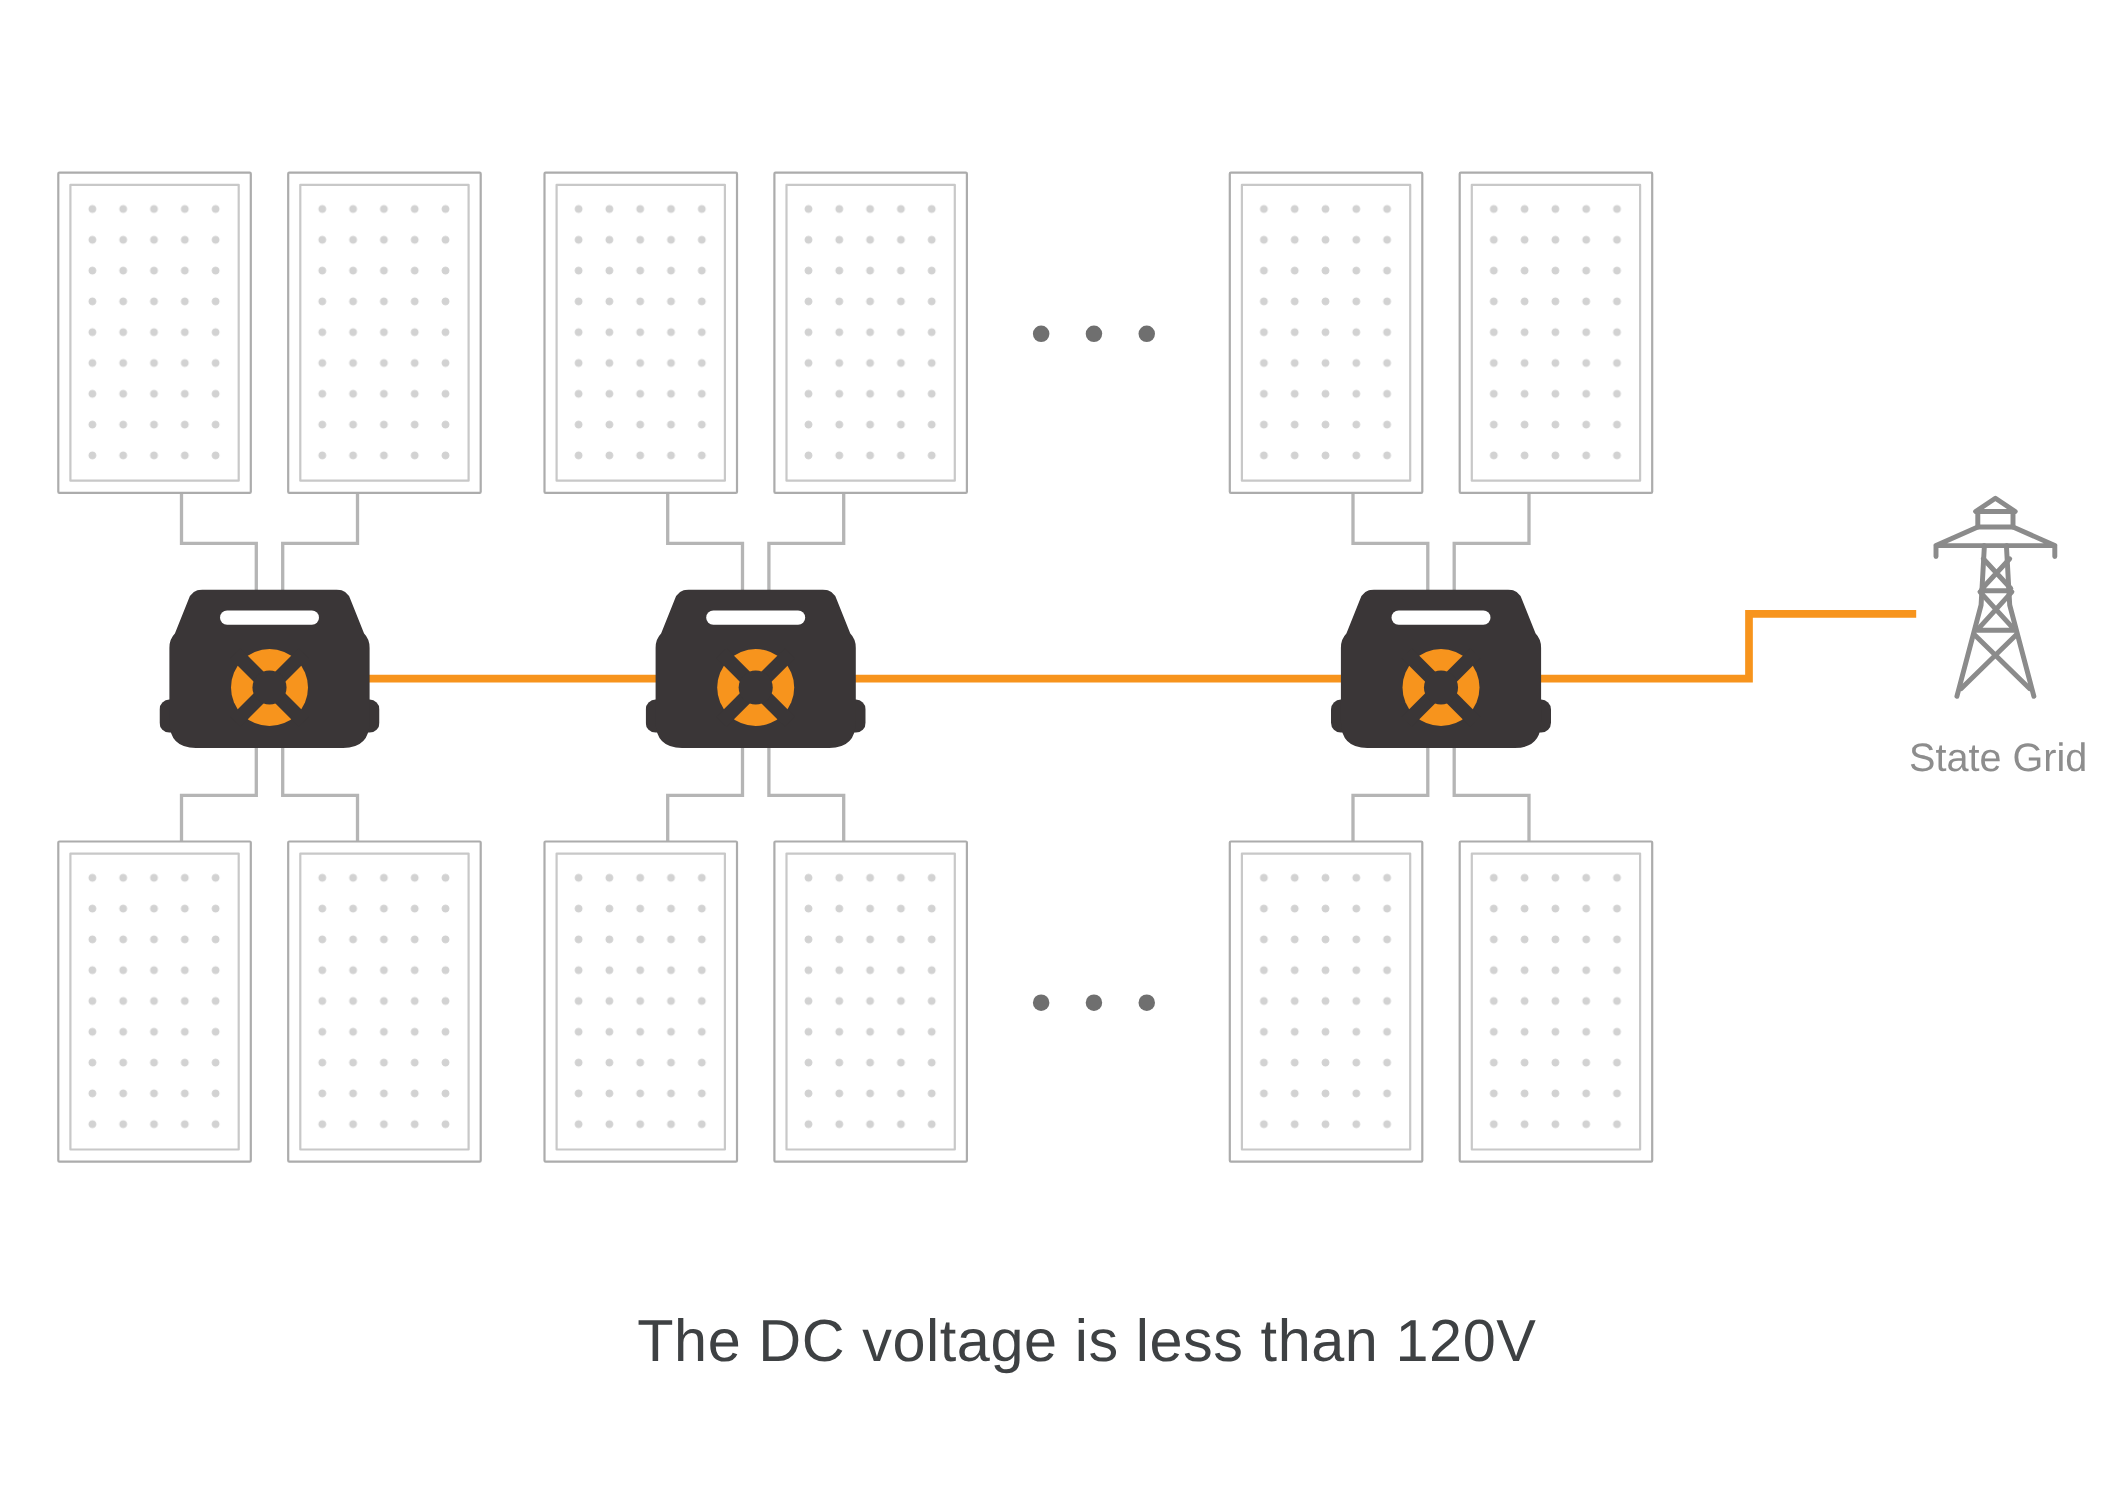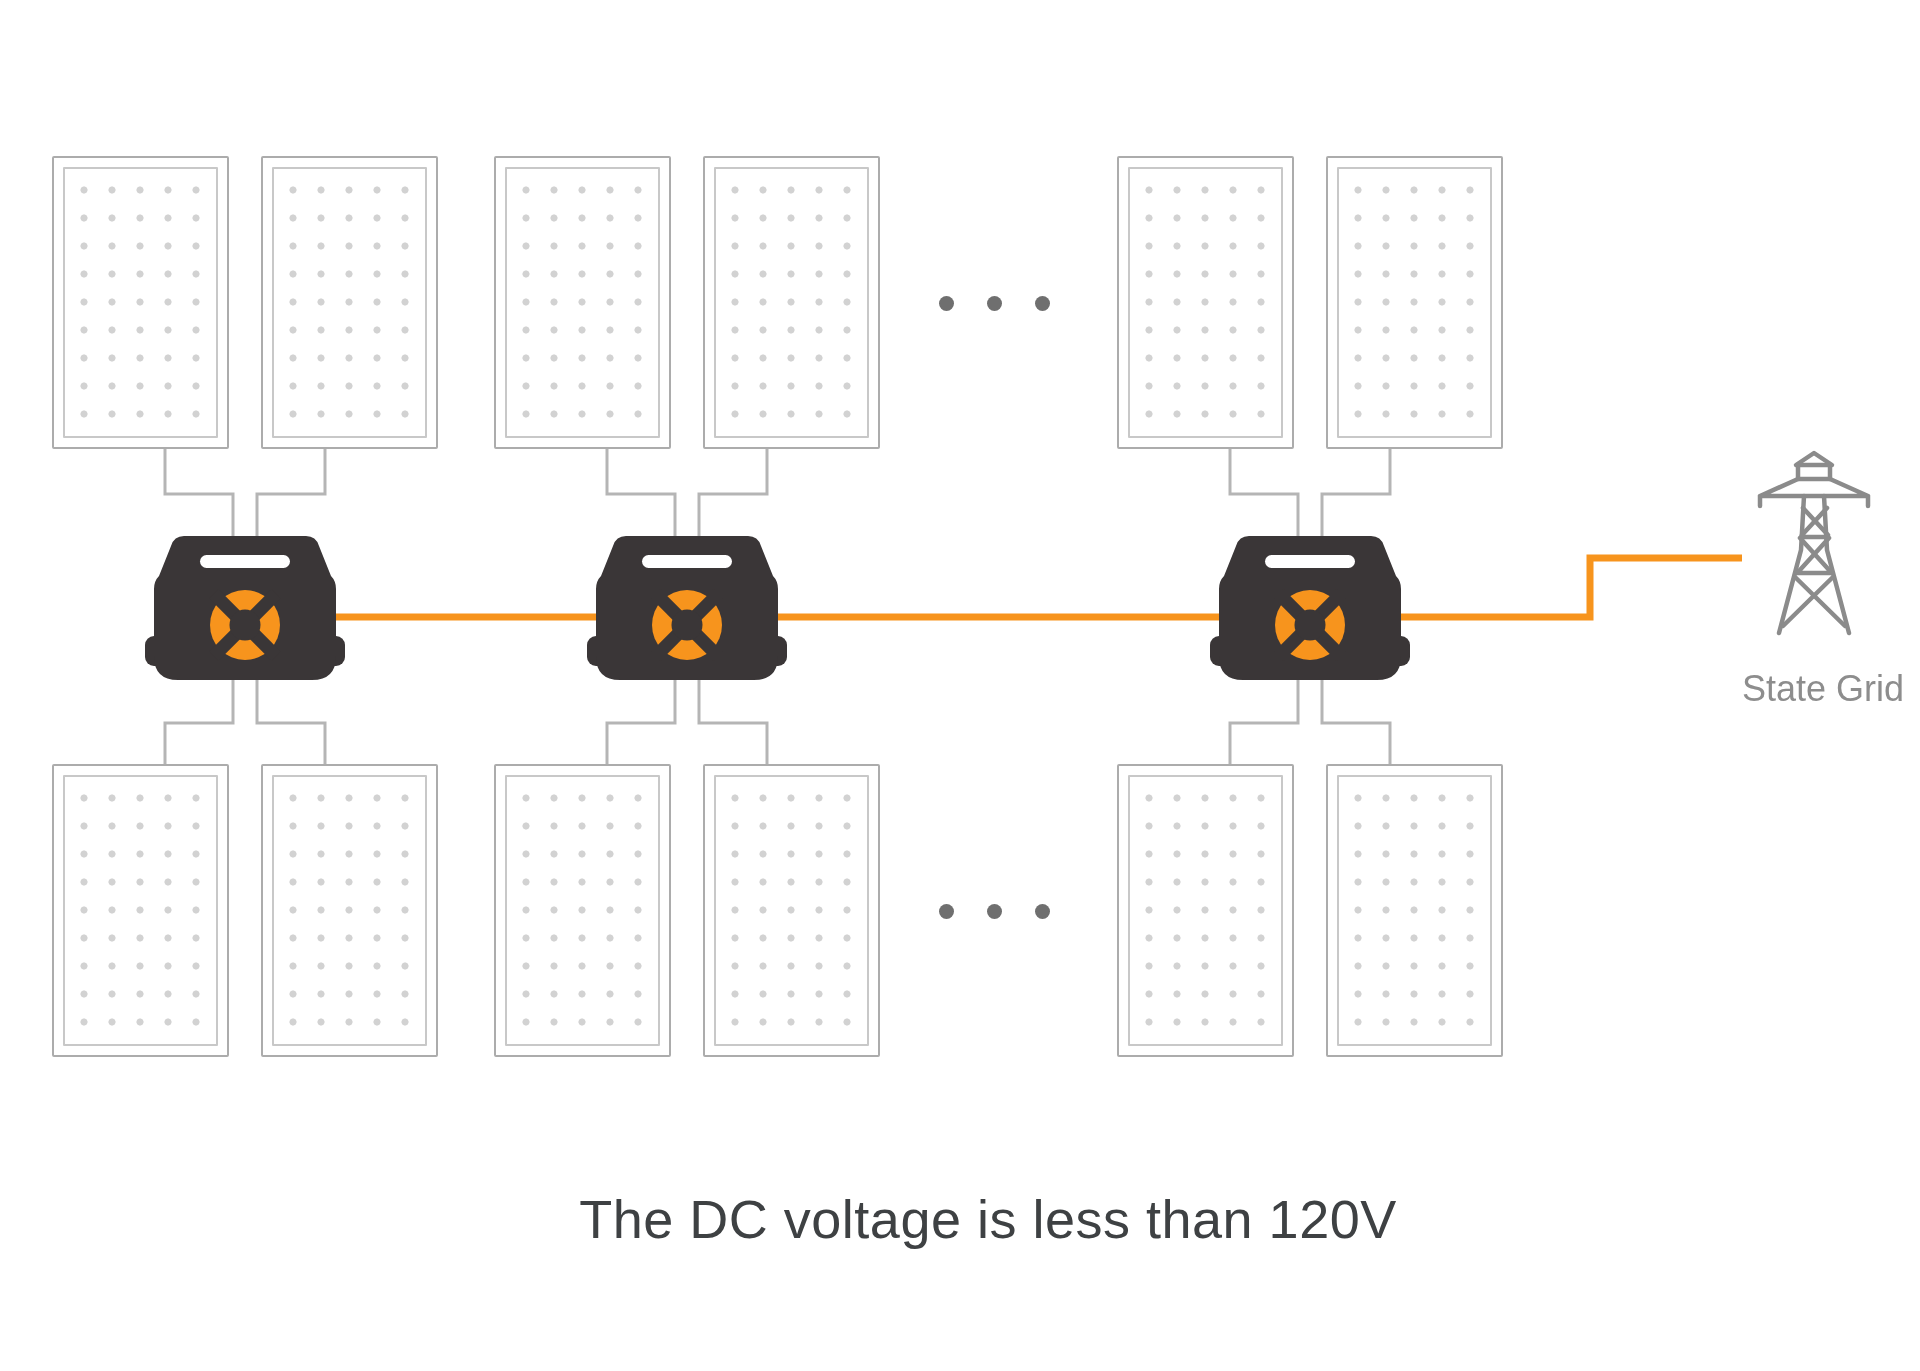--- a/index.html
+++ b/index.html
@@ -29,21 +29,21 @@
   .inv-slot{fill:var(--c-slot_white);}
   .logo-orange{fill:var(--c-accent_orange);}
   .logo-dark rect,.logo-dark circle{fill:var(--c-inverter_dark);}
   
   .edot{position:absolute;width:15px;height:15px;border-radius:50%;background:var(--c-ellipsis_gray);}
   
   .tower{position:absolute;left:1752px;top:450px;}
   .tower path,.tower rect{stroke:var(--c-tower_gray);stroke-width:4.5;fill:none;stroke-linecap:round;stroke-linejoin:round;}
   
   .state-grid{
-    position:absolute;left:1729px;top:668px;width:175px;text-align:right;
+    position:absolute;left:1729px;top:668px;width:175px;text-align:center;
     font-size:36px;color:var(--c-state_grid_text);
   }
   .caption{
     position:absolute;left:28px;top:1188px;width:1920px;text-align:center;
     font-size:54px;color:var(--c-caption_text);letter-spacing:0.5px;
   }
 </style>
 </head>
 <body>
 

